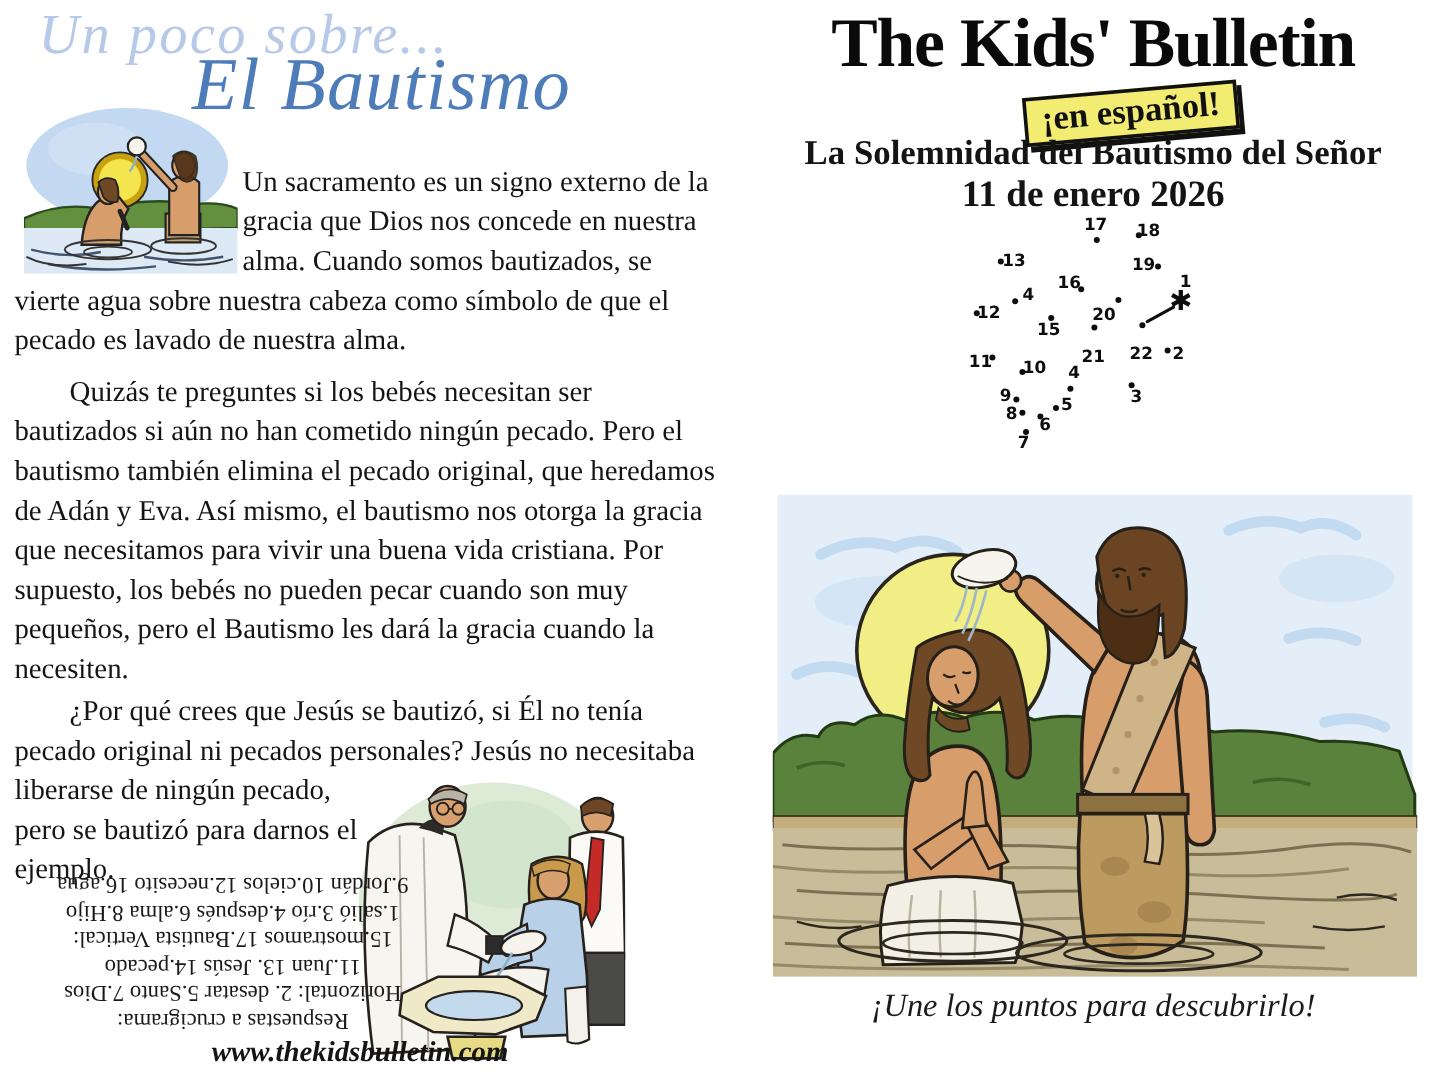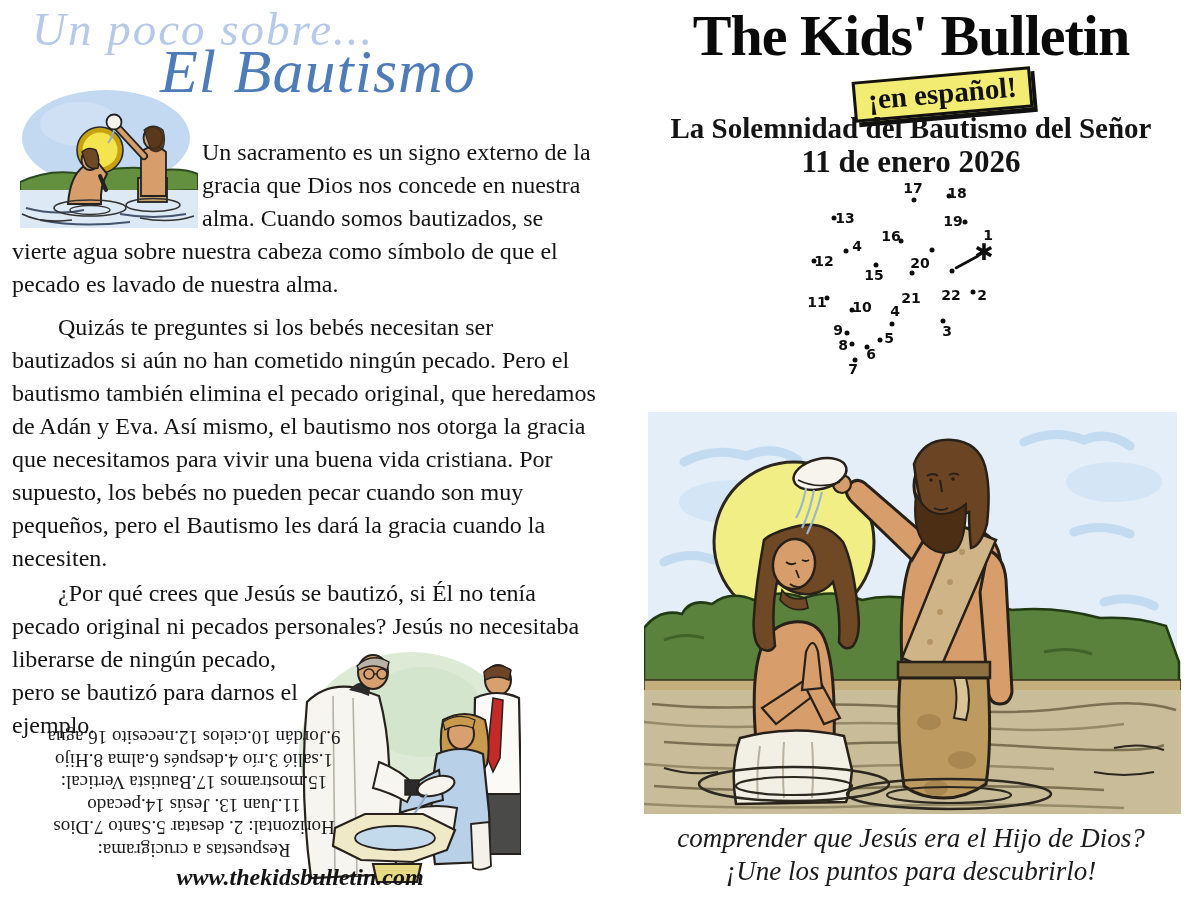--- a/index.html
+++ b/index.html
@@ -264,17 +264,16 @@
 
       <ellipse cx="150" cy="372" rx="95" ry="17" fill="none" stroke="#2c2820" stroke-width="2.5"></ellipse>
       <ellipse cx="150" cy="374" rx="58" ry="9" fill="none" stroke="#2c2820" stroke-width="2.2"></ellipse>
       <ellipse cx="305" cy="382" rx="102" ry="15" fill="none" stroke="#2c2820" stroke-width="2.5"></ellipse>
       <ellipse cx="305" cy="383" rx="62" ry="8" fill="none" stroke="#2c2820" stroke-width="2.2"></ellipse>
       <path d="M20,356 q26,8 54,4 M450,360 q30,6 60,0 M470,336 q26,-6 50,2" stroke="#2c2820" stroke-width="2" fill="none"></path>
     </svg>
   </div>
 
   <div class="caption">
-    <div>comprender que Jesús era el Hijo de Dios?</div>
     <div>¡Une los puntos para descubrirlo!</div>
   </div>
 
 </div>
 
 </body></html>

